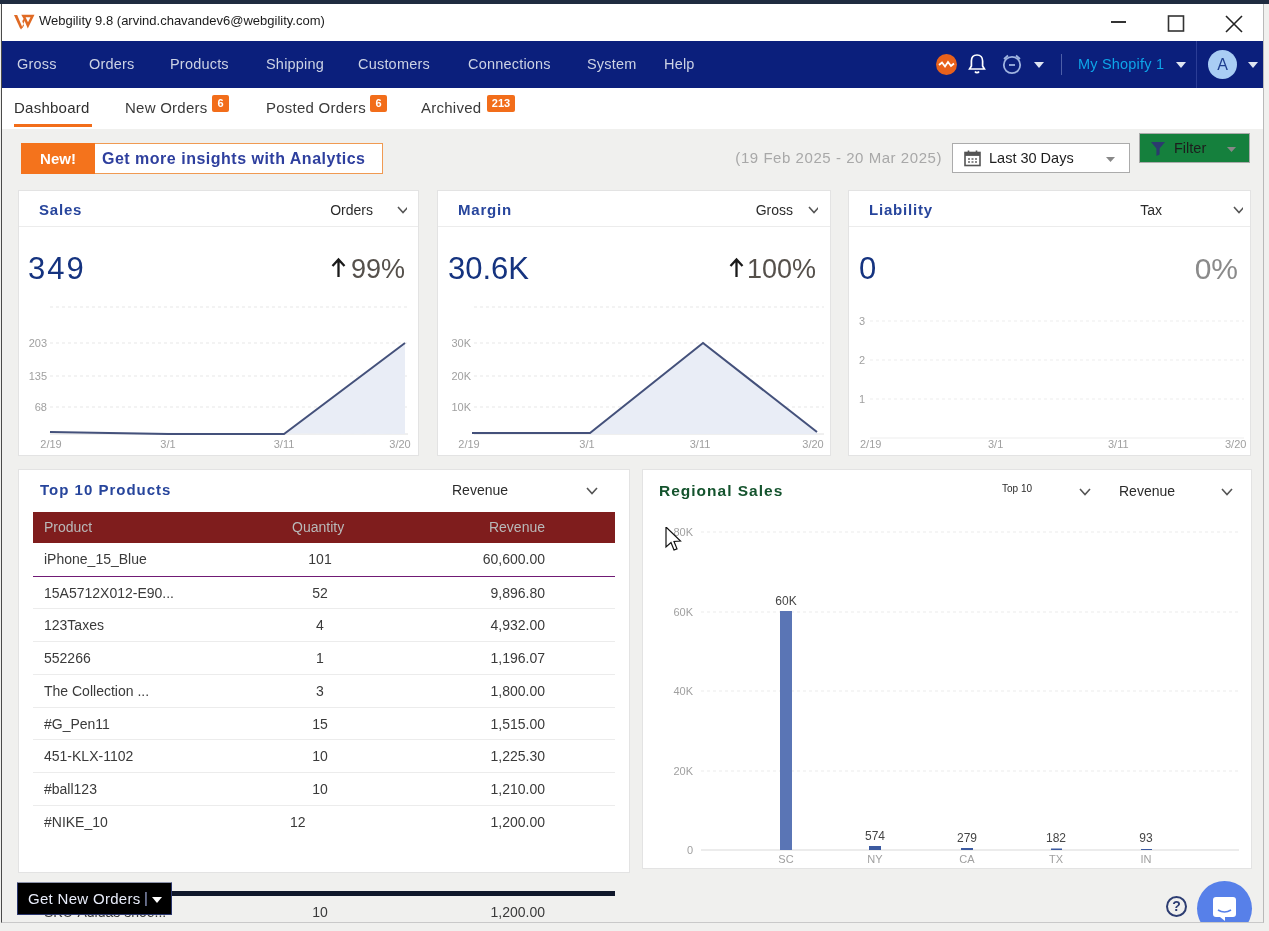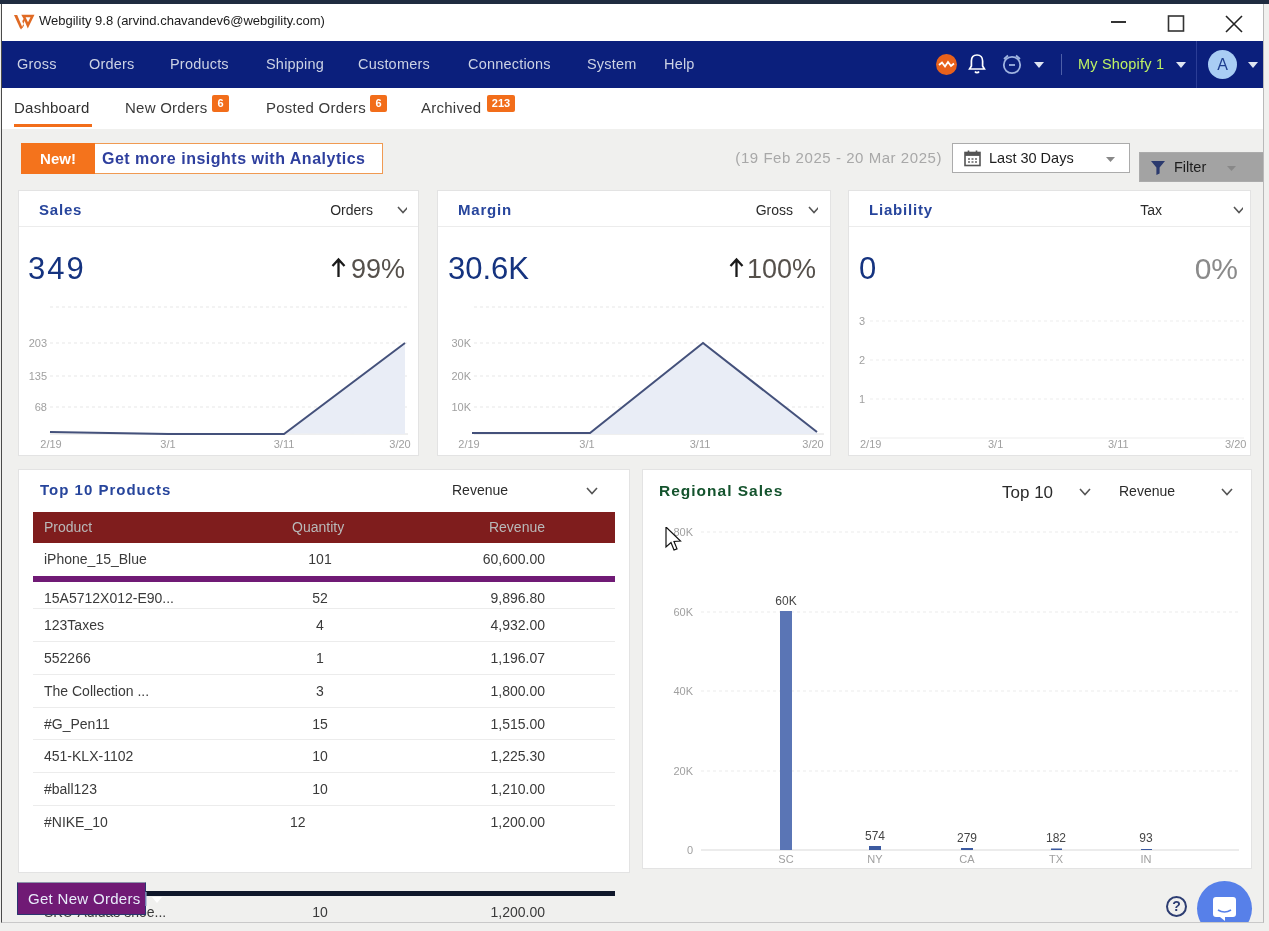--- a/index.html
+++ b/index.html
@@ -71,21 +71,21 @@
     </svg>
     <svg style="position:absolute;left:998px;top:11px" width="26" height="24" viewBox="0 0 26 24">
       <circle cx="12" cy="13" r="8.2" fill="none" stroke="#9fb3e0" stroke-width="1.8"></circle>
       <path d="M9 13 L15 13" stroke="#9fb3e0" stroke-width="1.8"></path>
       <path d="M4 7 L8 3.5 M20 7 L16 3.5" stroke="#9fb3e0" stroke-width="1.8"></path>
     </svg>
     <svg style="position:absolute;left:1031px;top:20px" width="12" height="8">
         <path d="M1 1 L6 7 L11 1 Z" fill="#dfe5f2"></path>
       </svg>
     <div style="position:absolute;left:1059px;top:13px;width:1px;height:21px;background:#4d5fa8"></div>
-    <span class="navitem" style="left:1076px;color:#bef264">My Shopify 1</span>
+    <span class="navitem" style="left:1076px;color:#0ea5e9">My Shopify 1</span>
     <svg style="position:absolute;left:1173px;top:20px" width="12" height="8">
         <path d="M1 1 L6 7 L11 1 Z" fill="#dfe5f2"></path>
       </svg>
     <div style="position:absolute;left:1194px;top:0;width:1px;height:47px;background:#2b3d96"></div>
     <div style="position:absolute;left:1206px;top:9px;width:29px;height:29px;border-radius:50%;background:#a9cdf4;
       color:#1f3f8f;font-size:16px;text-align:center;line-height:29px;">A</div>
     <svg style="position:absolute;left:1245px;top:20px" width="12" height="8">
         <path d="M1 1 L6 7 L11 1 Z" fill="#dfe5f2"></path>
       </svg>
   </div>
@@ -113,21 +113,21 @@
         <rect x="1" y="2.5" width="15" height="13" fill="none" stroke="#555" stroke-width="1.6"></rect>
         <rect x="1" y="2.5" width="15" height="3.4" fill="#555"></rect>
         <path d="M4.5 0.5 L4.5 4 M12.5 0.5 L12.5 4" stroke="#555" stroke-width="1.6"></path>
         <path d="M4 9 h2 M7.5 9 h2 M11 9 h2 M4 12 h2 M7.5 12 h2 M11 12 h2" stroke="#666" stroke-width="1.4"></path>
       </svg>
       <span style="position:absolute;left:36px;top:6px;font-size:14.5px;color:#1d1d1d">Last 30 Days</span>
       <svg style="position:absolute;left:152px;top:12px" width="11" height="7">
           <path d="M1 1 L5.5 6 L10 1 Z" fill="#888"></path>
         </svg>
     </div>
-    <div style="position:absolute;left:1137px;top:23px;width:130px;height:30px;border:1px solid #ababab;background:#a3a3a3">
+    <div style="position:absolute;left:1137px;top:4px;width:111px;height:30px;border:1px solid #ababab;background:#15803d">
       <svg style="position:absolute;left:10px;top:7px" width="16" height="16" viewBox="0 0 16 16">
         <path d="M1 1 L15 1 L9.6 7.5 L9.6 13.5 L6.4 15 L6.4 7.5 Z" fill="#2b3a6e"></path>
       </svg>
       <span style="position:absolute;left:34px;top:6px;font-size:14.5px;color:#1d1d1d">Filter</span>
       <svg style="position:absolute;left:86px;top:12px" width="11" height="7">
           <path d="M1 1 L5.5 6 L10 1 Z" fill="#888"></path>
         </svg>
     </div>
 
     <div class="card" style="left:16px;top:61px;width:401px;height:266px">
@@ -231,21 +231,21 @@
         <span style="position:absolute;left:11px;top:7px">Product</span>
         <span style="position:absolute;left:259px;top:7px">Quantity</span>
         <span style="position:absolute;right:70px;top:7px">Revenue</span>
       </div>
       <div id="t10" style="position:absolute;left:14px;top:73px;right:14px;font-size:14px;color:#3a3a3a">
 <div style="position:absolute;left:0;top:0px;width:100%;height:33px;">
             <span style="position:absolute;left:11px;top:8px">iPhone_15_Blue</span>
             <span style="position:absolute;left:257px;top:8px;width:60px;text-align:center">101</span>
             <span style="position:absolute;right:70px;top:8px">60,600.00</span>
           </div>
-<div style="position:absolute;left:0;top:33px;width:100%;height:33px;border-top:6px solid #701a75;">
+<div style="position:absolute;left:0;top:33px;width:100%;height:33px;border-top:1px solid #701a75;">
             <span style="position:absolute;left:11px;top:8px">15A5712X012-E90...</span>
             <span style="position:absolute;left:257px;top:8px;width:60px;text-align:center">52</span>
             <span style="position:absolute;right:70px;top:8px">9,896.80</span>
           </div>
 <div style="position:absolute;left:0;top:65px;width:100%;height:33px;border-top:1px solid #ececec;">
             <span style="position:absolute;left:11px;top:8px">123Taxes</span>
             <span style="position:absolute;left:257px;top:8px;width:60px;text-align:center">4</span>
             <span style="position:absolute;right:70px;top:8px">4,932.00</span>
           </div>
 <div style="position:absolute;left:0;top:98px;width:100%;height:33px;border-top:1px solid #ececec;">
@@ -281,21 +281,21 @@
 <div style="position:absolute;left:0;top:300px;width:100%;height:33px;border-top:5px solid #0f172a;margin-top:48px;">
             <span style="position:absolute;left:11px;top:8px">SKU-Adidas shoe...</span>
             <span style="position:absolute;left:257px;top:8px;width:60px;text-align:center">10</span>
             <span style="position:absolute;right:70px;top:8px">1,200.00</span>
           </div>
 </div>
     </div>
 
     <div class="card" style="left:640px;top:340px;width:610px;height:400px">
       <span style="position:absolute;left:16px;top:12px;font-size:15.5px;font-weight:bold;color:#14532d;letter-spacing:1px">Regional Sales</span>
-      <span style="position:absolute;left:359px;top:13px;font-size:17px;color:#2b2b2b">Top 10</span>
+      <span style="position:absolute;left:359px;top:13px;font-size:10px;color:#2b2b2b">Top 10</span>
       <svg style="position:absolute;left:436px;top:18px" width="12" height="8">
           <path d="M1 1 L6 6.5 L11 1" stroke="#555" stroke-width="1.6" fill="none"></path>
         </svg>
       <span style="position:absolute;left:476px;top:13px;font-size:14px;color:#2b2b2b">Revenue</span>
       <svg style="position:absolute;left:578px;top:18px" width="12" height="8">
           <path d="M1 1 L6 6.5 L11 1" stroke="#555" stroke-width="1.6" fill="none"></path>
         </svg>
       <svg style="position:absolute;left:0;top:36px" width="608" height="362" viewBox="0 0 608 362">
         <g stroke="#ebebeb" stroke-dasharray="3,3">
           <line x1="58" y1="26" x2="596" y2="26"></line>
@@ -323,21 +323,21 @@
         <text class="axis" x="232" y="357" text-anchor="middle" font-size="12">NY</text>
         <text class="axis" x="324" y="357" text-anchor="middle" font-size="12">CA</text>
         <text class="axis" x="413" y="357" text-anchor="middle" font-size="12">TX</text>
         <text class="axis" x="503" y="357" text-anchor="middle" font-size="12">IN</text>
       </svg>
       <svg style="position:absolute;left:22px;top:57px" width="17" height="26" viewBox="0 0 17 26">
         <path d="M1 0 L1 20 L6 15.5 L9 23 L12 21.8 L9 14.5 L15.5 14 Z" fill="#fff" stroke="#111" stroke-width="1.2"></path>
       </svg>
     </div>
 
-    <div style="position:absolute;left:15px;top:753px;width:129px;height:33px;background:#701a75;border-radius:1px;border:1px solid #2a366e;border-top-color:#8e94ab">
+    <div style="position:absolute;left:15px;top:753px;width:155px;height:33px;background:#000000;border-radius:1px;border:1px solid #2a366e;border-top-color:#8e94ab">
       <span style="position:absolute;left:10px;top:7px;font-size:15px;letter-spacing:0.3px;color:#e8ecfa">Get New Orders</span>
       <span style="position:absolute;left:126px;top:6px;font-size:15px;color:#97a2cd">|</span>
       <svg style="position:absolute;left:133px;top:13px" width="12" height="8">
           <path d="M1 1 L6 7 L11 1 Z" fill="#fff"></path>
         </svg>
     </div>
     <div style="position:absolute;left:1164px;top:767px;width:21px;height:21px;border:2px solid #2d3d72;border-radius:50%;
       color:#2d3d72;font-size:14px;font-weight:bold;text-align:center;line-height:17px">?</div>
     <div style="position:absolute;left:1195px;top:752px;width:55px;height:55px;border-radius:50%;background:#5780e9">
       <svg style="position:absolute;left:14px;top:15px" width="27" height="26" viewBox="0 0 27 26">

